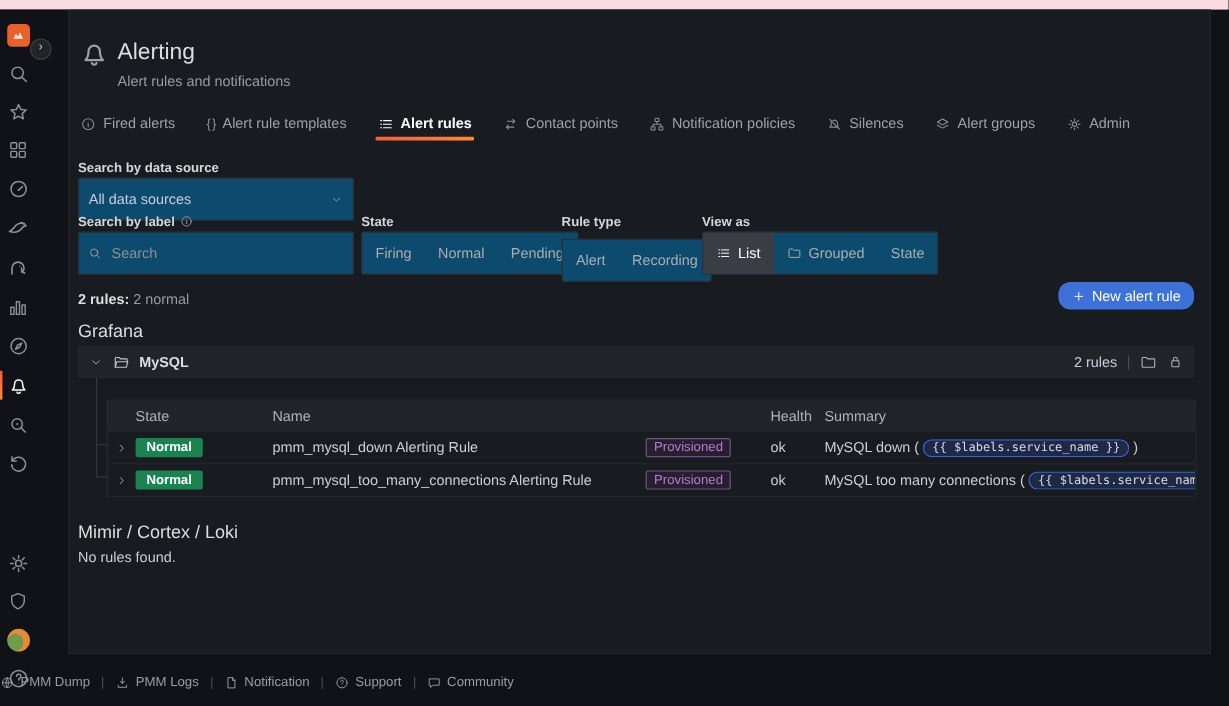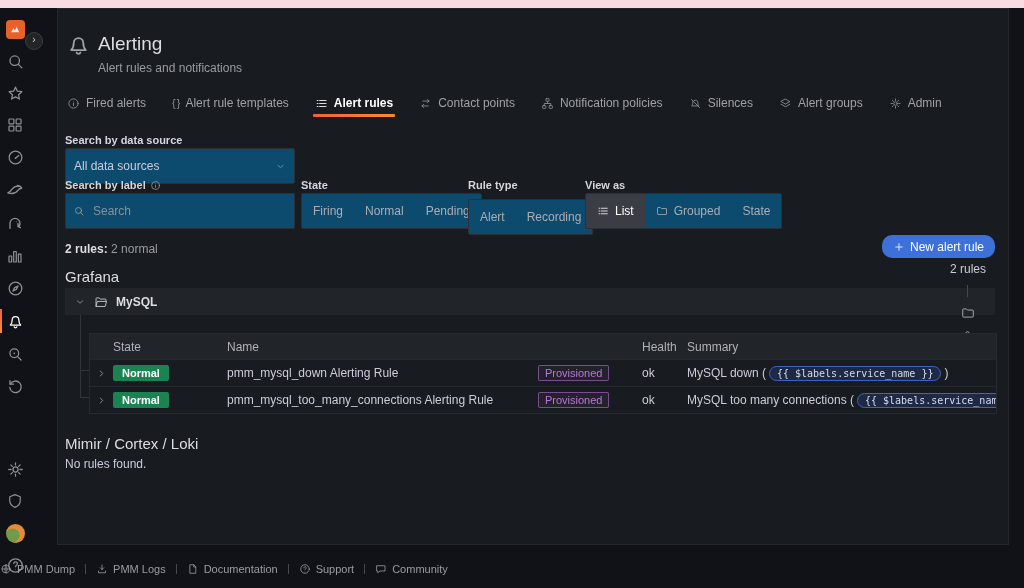--- a/index.html
+++ b/index.html
@@ -69,21 +69,21 @@
        font-size:12px;font-weight:500;cursor:pointer;font-family:inherit;}
 
   .section-title{position:absolute;left:7px;font-size:15px;color:#dcdde1;}
 
   
   .folder-row{position:absolute;left:7px;right:13px;top:279px;height:27px;background:#212429;
        display:flex;align-items:center;gap:8px;padding:0 9px;box-sizing:border-box;cursor:pointer;}
   .folder-row .fchev{color:#9fa1a6;}
   .folder-row .fico{color:#c3c5ca;}
   .folder-name{font-size:12px;font-weight:700;color:#dcdde1;}
-  .folder-right{margin-left:auto;display:flex;align-items:center;gap:9px;color:#ccccdc;font-size:12px;flex-direction:column;}
+  .folder-right{margin-left:auto;display:flex;align-items:center;gap:9px;color:#ccccdc;font-size:12px;}
   .vdiv{width:1px;height:12px;background:#45484e;}
   .folder-action{color:#aeb0b5;cursor:pointer;}
 
   
   .guide-v{position:absolute;left:22px;top:306px;width:1px;height:83px;background:#32353b;}
   .guide-h{position:absolute;left:22px;width:14px;height:1px;background:#32353b;}
 
   
   .rtable{position:absolute;left:31px;top:324px;width:908px;border:1px solid #26292e;box-sizing:border-box;}
   .trow{display:grid;grid-template-columns:23px 114px 311px 104px 45px 1fr;align-items:center;height:26px;
@@ -436,21 +436,21 @@
           <path d="M12 4v9m0 0l-3.5-3.5M12 13l3.5-3.5M5 16v3.5h14V16"></path>
         </svg>
       <span>PMM Logs</span>
     </span>
     <span class="fsep"></span>
     <span class="flink">
       <svg class="ic" width="12" height="12" viewBox="0 0 24 24">
           <path d="M6.5 3.5h7l4 4v13h-11z"></path>
           <path d="M13.5 3.5V8h4"></path>
         </svg>
-      <span>Documentation</span>
+      <span>Notification</span>
     </span>
     <span class="fsep"></span>
     <span class="flink">
       <svg class="ic" width="12" height="12" viewBox="0 0 24 24">
           <circle cx="12" cy="12" r="8.5"></circle>
           <path d="M9.8 9.6a2.3 2.3 0 1 1 3.5 2c-.9.5-1.3 1-1.3 1.9"></path>
           <circle cx="12" cy="16.6" r="0.6" fill="currentColor" stroke="none"></circle>
         </svg>
       <span>Support</span>
     </span>

